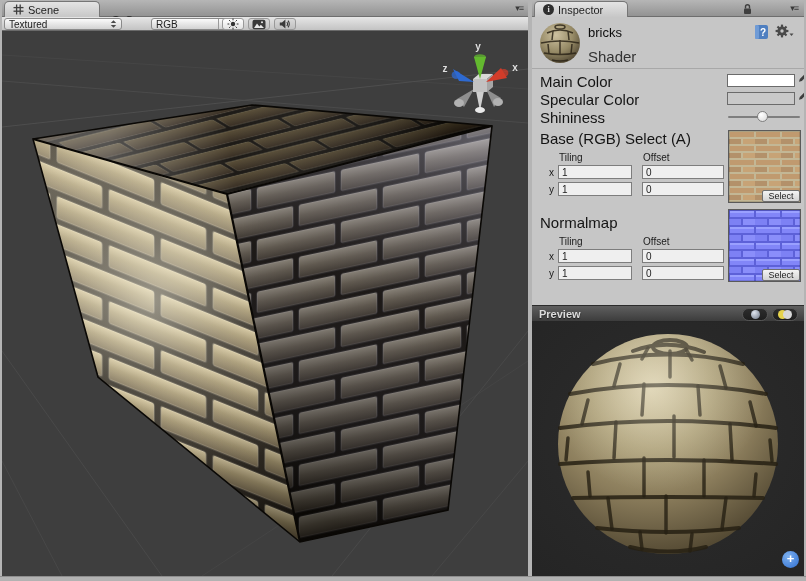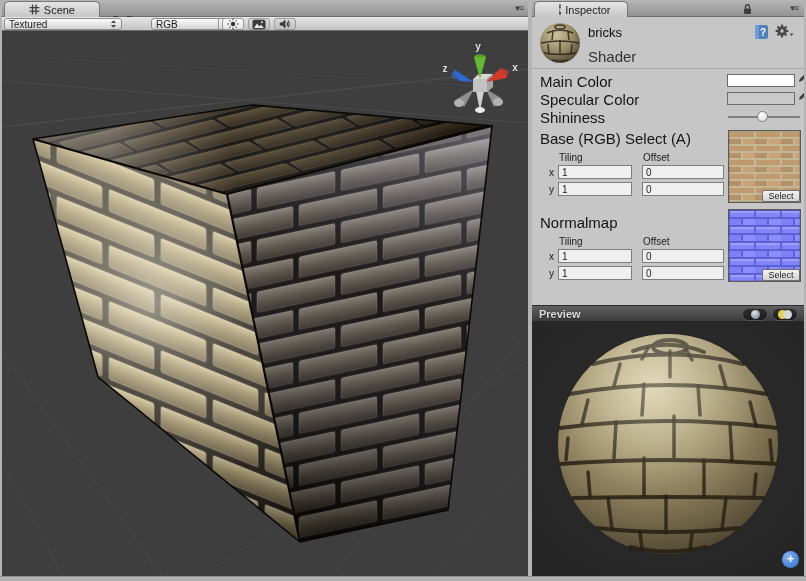--- a/index.html
+++ b/index.html
@@ -1,21 +1,21 @@
 <!DOCTYPE html>
 <html><head>
 <meta charset="utf-8">
 <style>
   html,body{margin:0;padding:0;}
   body{width:806px;height:581px;font-family:"Liberation Sans",sans-serif;-webkit-font-smoothing:antialiased;}
   #win{position:relative;width:806px;height:581px;background:#b4b4b4;overflow:hidden;}
   .abs{position:absolute;}
   
   .tabbar{position:absolute;top:0;height:17px;background:linear-gradient(#b6b6b6,#939393);border-bottom:1px solid #6e6e6e;box-sizing:border-box;}
-  .tab{position:absolute;top:1px;height:16px;background:linear-gradient(#e4e4e4,#c7c7c7);border:1px solid #767676;border-bottom:none;border-radius:5px 5px 0 0;box-sizing:border-box;display:flex;align-items:center;gap:4px;padding:0 24px;font-size:11px;color:#1d1d1d;}
+  .tab{position:absolute;top:1px;height:16px;background:linear-gradient(#e4e4e4,#c7c7c7);border:1px solid #767676;border-bottom:none;border-radius:5px 5px 0 0;box-sizing:border-box;display:flex;align-items:center;gap:4px;padding:0 8px;font-size:11px;color:#1d1d1d;}
   .flat-tab{position:absolute;top:0;height:24px;display:flex;align-items:center;gap:4px;font-size:11px;color:#252525;margin-top:8px;}
   .menu-glyph{font-size:9px;color:#3a3a3a;letter-spacing:-1px;}
   
   #scene-toolbar{position:absolute;top:17px;left:0;width:526px;height:14px;background:linear-gradient(#e6e6e6,#c3c3c3);border-bottom:1px solid #6a6a6a;box-sizing:border-box;}
   .dd{position:absolute;top:1px;height:12px;background:linear-gradient(#fbfbfb,#d2d2d2);border:1px solid #8a8a8a;border-radius:3px;box-sizing:border-box;display:flex;align-items:center;font-size:10px;color:#222;padding:0 4px;justify-content:space-between;}
   .tbtn{position:absolute;top:1px;height:12px;width:22px;border:1px solid #999;border-radius:3px;box-sizing:border-box;display:flex;align-items:center;justify-content:center;background:linear-gradient(#d9d9d9,#c0c0c0);}
   .tbtn.on{background:linear-gradient(#ffffff,#e2e2e2);}
   #search-pill{position:absolute;top:1px;left:298px;width:218px;height:12px;border:1px solid #8f8f8f;border-radius:7px;background:#e9e9e9;box-sizing:border-box;display:flex;align-items:center;padding:0 5px;gap:2px;}
   #search-pill input{border:none;background:transparent;outline:none;font-size:10px;color:#8a8a8a;width:170px;font-family:"Liberation Sans",sans-serif;padding:0;}
   

